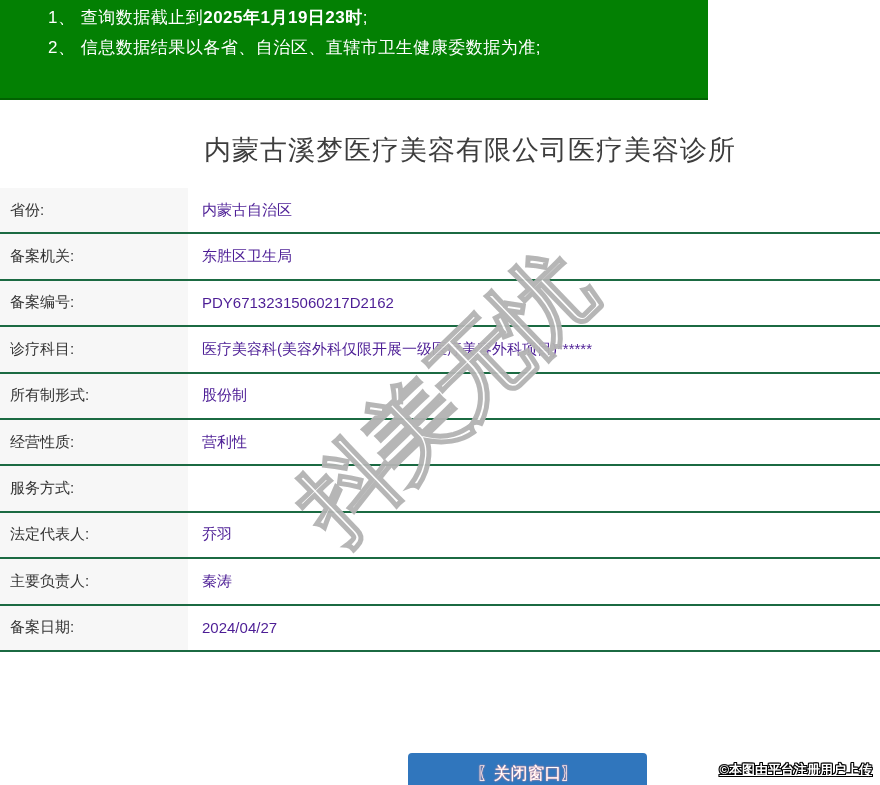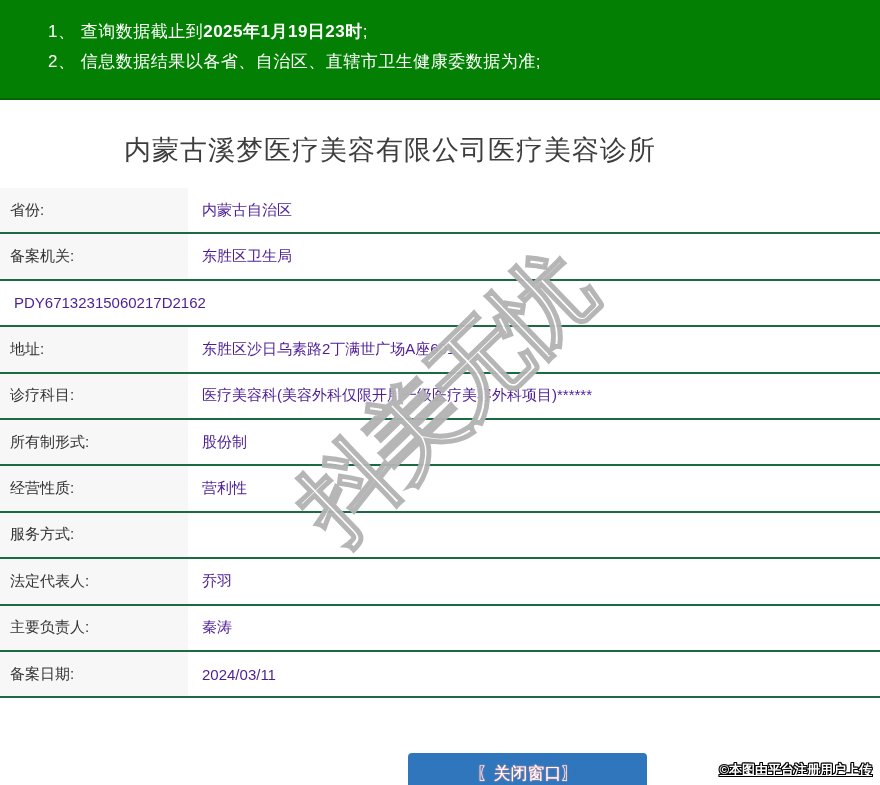--- a/index.html
+++ b/index.html
@@ -4,36 +4,36 @@
 <style>
   html,body{margin:0;padding:0;}
   body{
     width:880px;height:785px;position:relative;overflow:hidden;
     background:#ffffff;
     font-family:"Liberation Sans","DejaVu Sans",sans-serif;
     color:#333;
   }
   
   .banner{
-    position:absolute;left:0;top:0;width:880px;height:100px;
+    position:absolute;left:0;top:0;width:708px;height:100px;
     background:#038003;
     border-bottom:2px solid #016201;
     box-sizing:border-box;
     color:#ffffff;
-    padding:17px 0 0 48px;
+    padding:3px 0 0 48px;
   }
   .banner .notice-line{
     font-size:17px;line-height:30px;letter-spacing:0.5px;white-space:nowrap;
   }
   .banner b{font-weight:bold;}
   
   .page-title{
     position:absolute;left:0;top:132px;width:736px;
-    text-align:center;
-    font-size:27px;color:#3d3d3d;letter-spacing:1px;padding-left:22px;
+    text-align:right;
+    font-size:27px;color:#3d3d3d;letter-spacing:1px;
   }
   
   .info-table{
     position:absolute;left:0;top:188px;width:880px;
   }
   .info-row{
     display:flex;height:44.4px;align-items:center;
     border-bottom:2px solid #1b6a42;
   }
   .info-label{
@@ -95,25 +95,22 @@
 <div class="info-table">
   <div class="info-row">
     <div class="info-label">省份:</div>
     <div class="info-value">内蒙古自治区</div>
   </div>
   <div class="info-row">
     <div class="info-label">备案机关:</div>
     <div class="info-value">东胜区卫生局</div>
   </div>
   <div class="info-row">
+    <div class="info-label">备案编号:</div>
     <div class="info-value">PDY67132315060217D2162</div>
-  </div>
-  <div class="info-row">
-    <div class="info-label">地址:</div>
-    <div class="info-value">东胜区沙日乌素路2丁满世广场A座601</div>
   </div>
   <div class="info-row">
     <div class="info-label">诊疗科目:</div>
     <div class="info-value">医疗美容科(美容外科仅限开展一级医疗美容外科项目)******</div>
   </div>
   <div class="info-row">
     <div class="info-label">所有制形式:</div>
     <div class="info-value">股份制</div>
   </div>
   <div class="info-row">
@@ -126,21 +123,21 @@
   <div class="info-row">
     <div class="info-label">法定代表人:</div>
     <div class="info-value">乔羽</div>
   </div>
   <div class="info-row">
     <div class="info-label">主要负责人:</div>
     <div class="info-value">秦涛</div>
   </div>
   <div class="info-row">
     <div class="info-label">备案日期:</div>
-    <div class="info-value">2024/03/11</div>
+    <div class="info-value">2024/04/27</div>
   </div>
 </div>
 
 <div class="watermark">抖美无忧</div>
 
 <button class="close-button">〖关闭窗口〗</button>
 
 <div class="upload-stamp">©本图由平台注册用户上传</div>
 
 </body></html>

